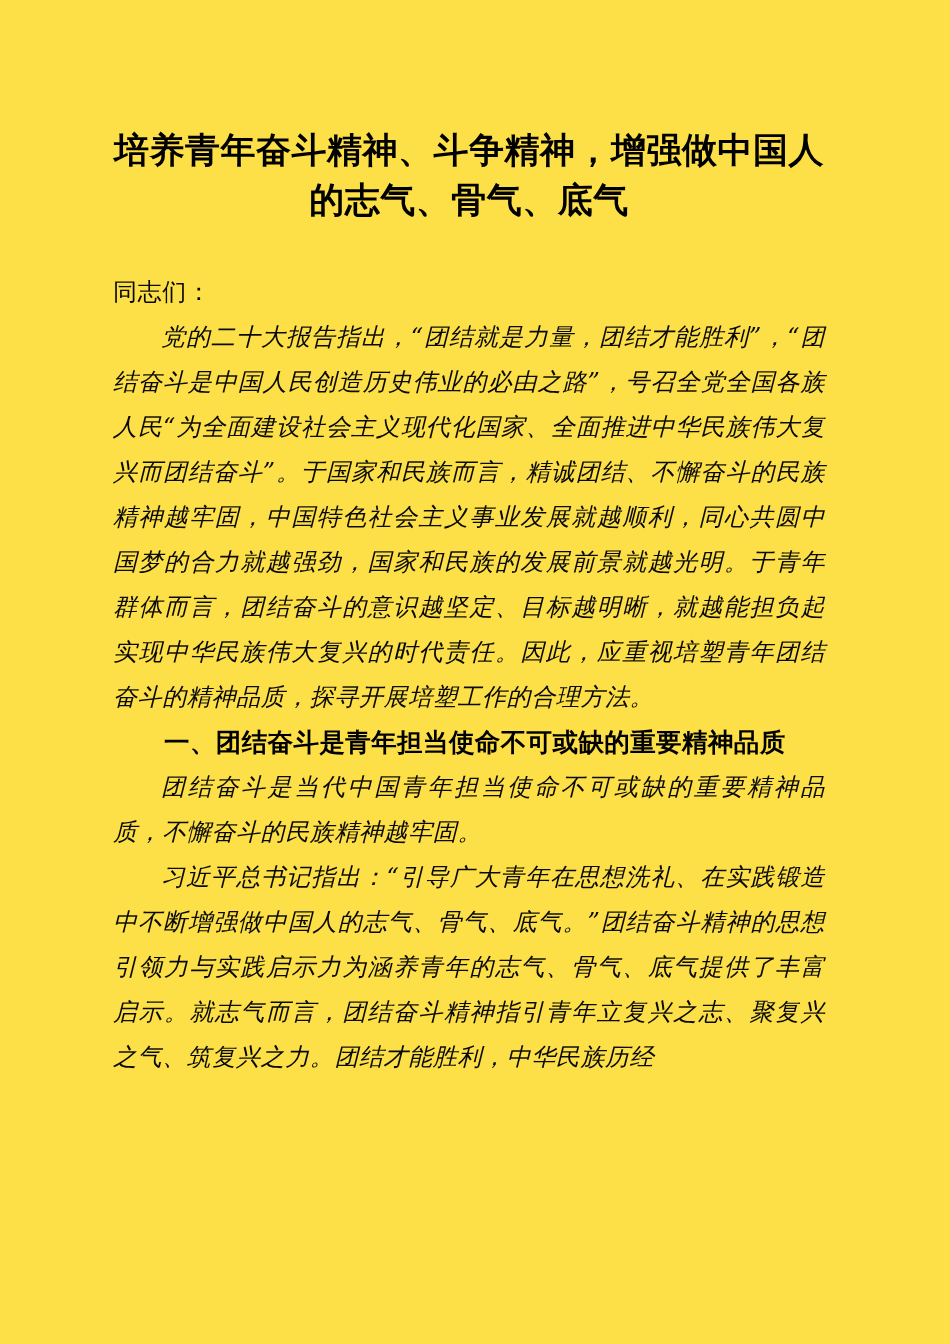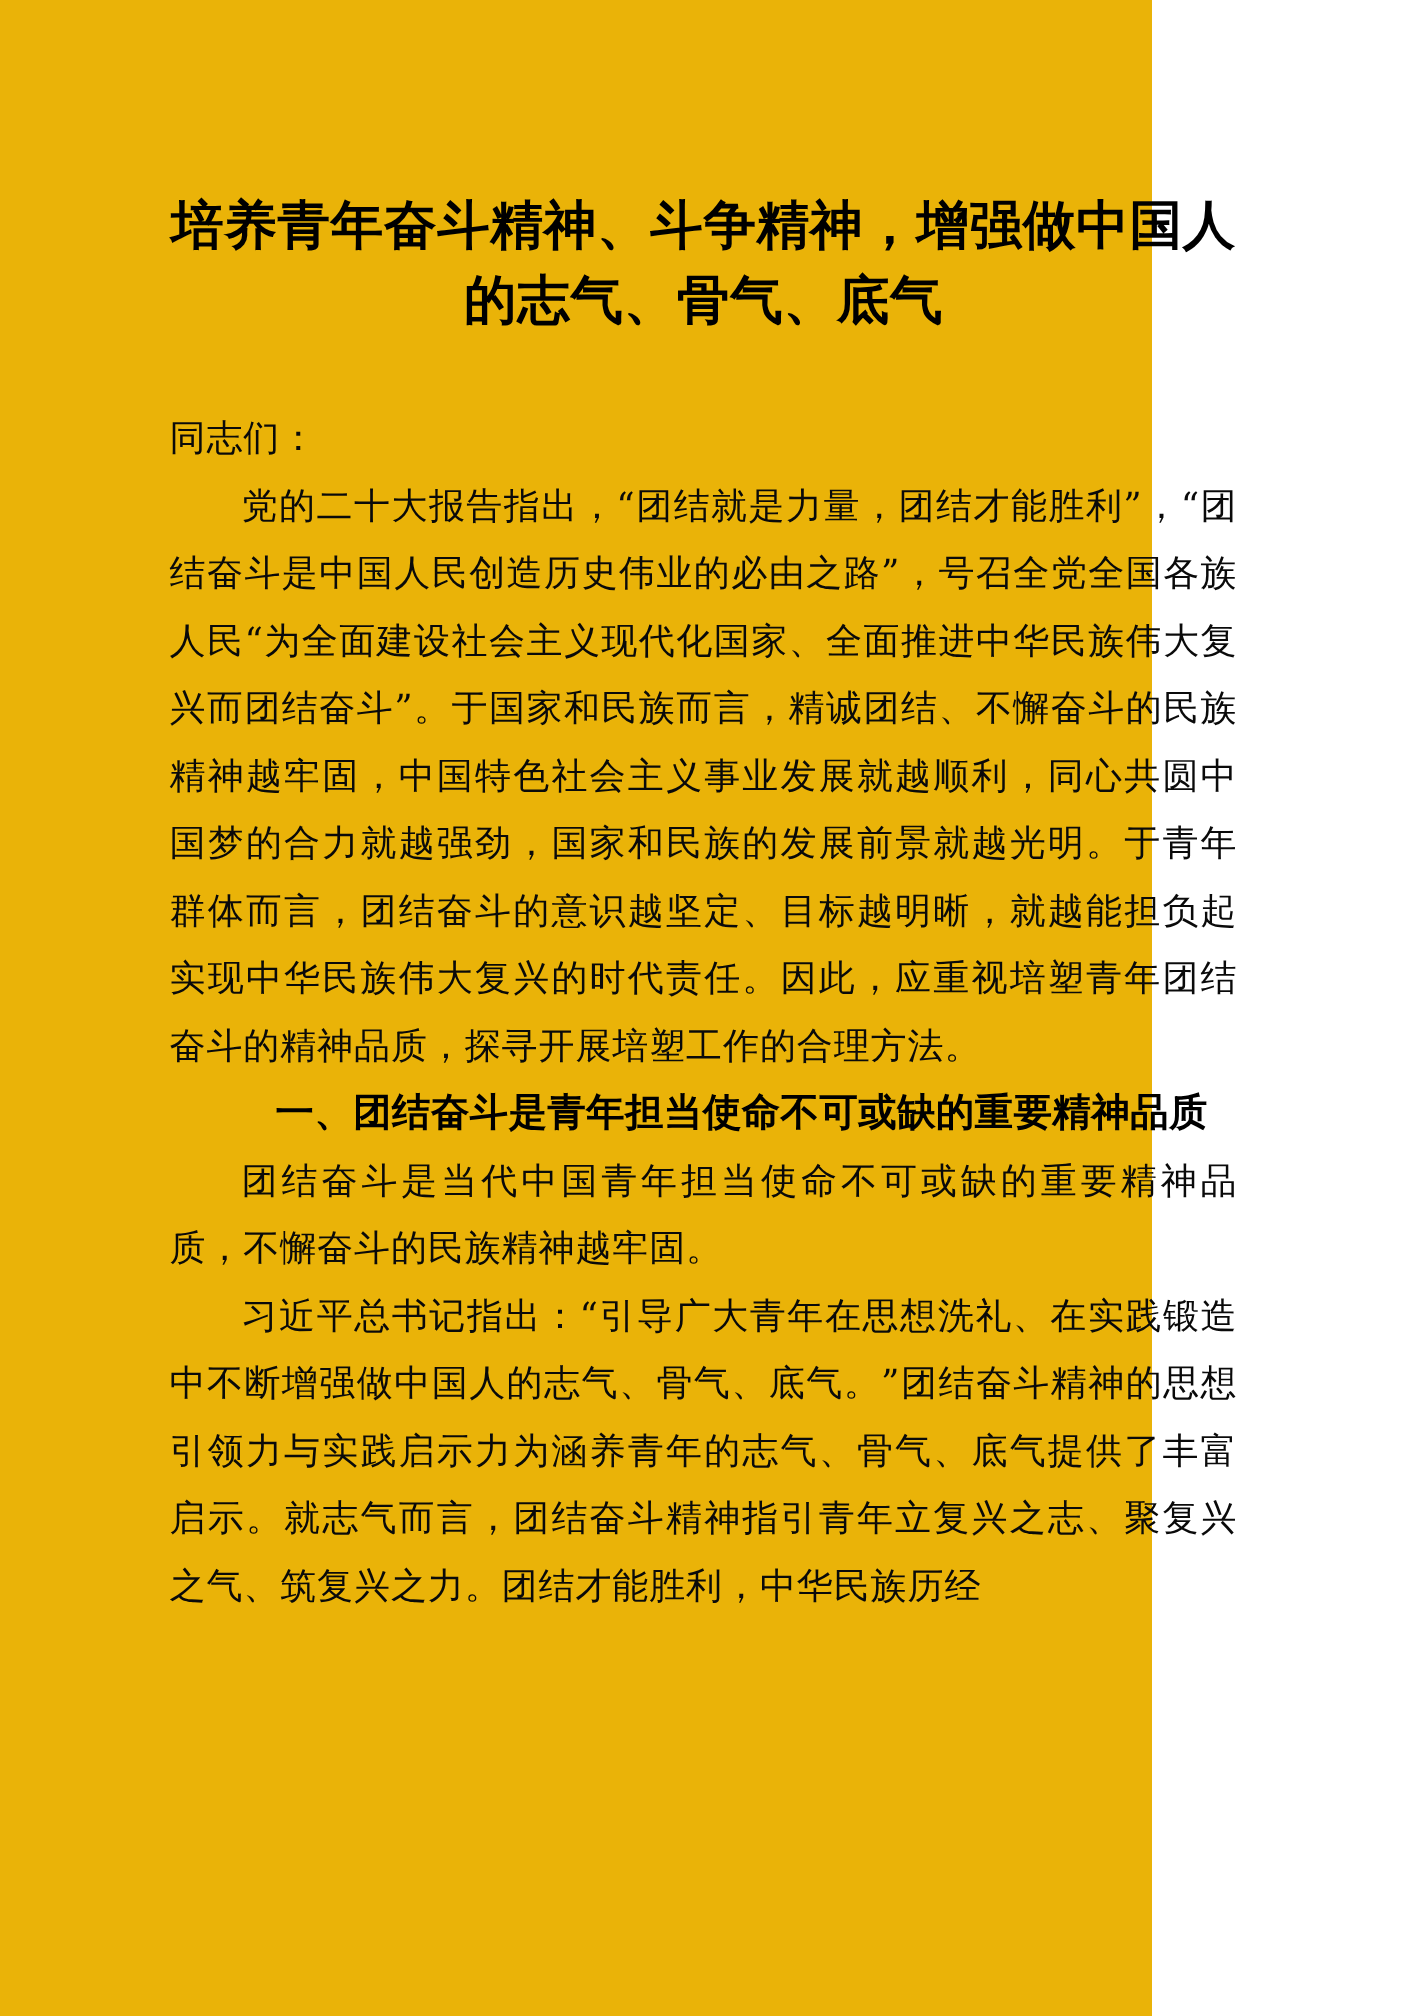--- a/index.html
+++ b/index.html
@@ -10,23 +10,23 @@
   body {
     width: 950px;
     height: 1344px;
     font-family: "Liberation Serif", "DejaVu Serif", serif;
     color: #000000;
     overflow: hidden;
   }
 
   .page {
     position: relative;
-    width: 768px;
+    width: 950px;
     height: 1344px;
-    background: #eab308;
+    background: #fde047;
     box-sizing: border-box;
   }
 
   .content {
     position: absolute;
     left: 113px;
     top: 126px;
     width: 712px;
   }
 
@@ -55,33 +55,33 @@
     margin: 0;
     padding: 0;
     text-align: justify;
     text-justify: inter-ideograph;
     letter-spacing: 0.6px;
     color: #0a0a0a;
   }
 
   p.indent {
     text-indent: 2em;
+    font-style: italic;
   }
 
   
   p.h1-sec {
     font-family: "Liberation Sans", "DejaVu Sans", sans-serif;
     font-weight: bold;
     font-size: 25.5px;
     line-height: 45px;
     margin: 0;
     text-indent: 2em;
     letter-spacing: 0.4px;
     color: #000;
-    text-align: center;
   }
 
   
   p.h2-sec {
     font-family: "DejaVu Serif", "Liberation Serif", serif;
     font-weight: bold;
     font-size: 25.5px;
     line-height: 45px;
     margin: 0;
     text-indent: 2em;

